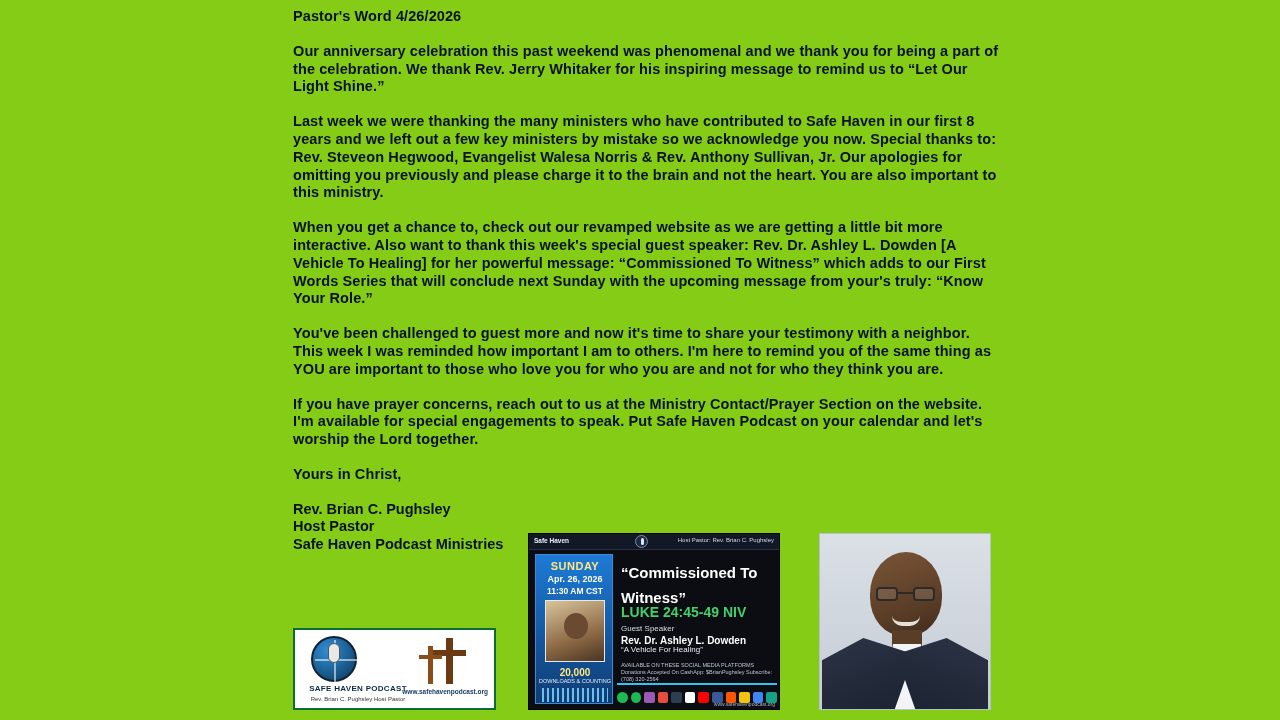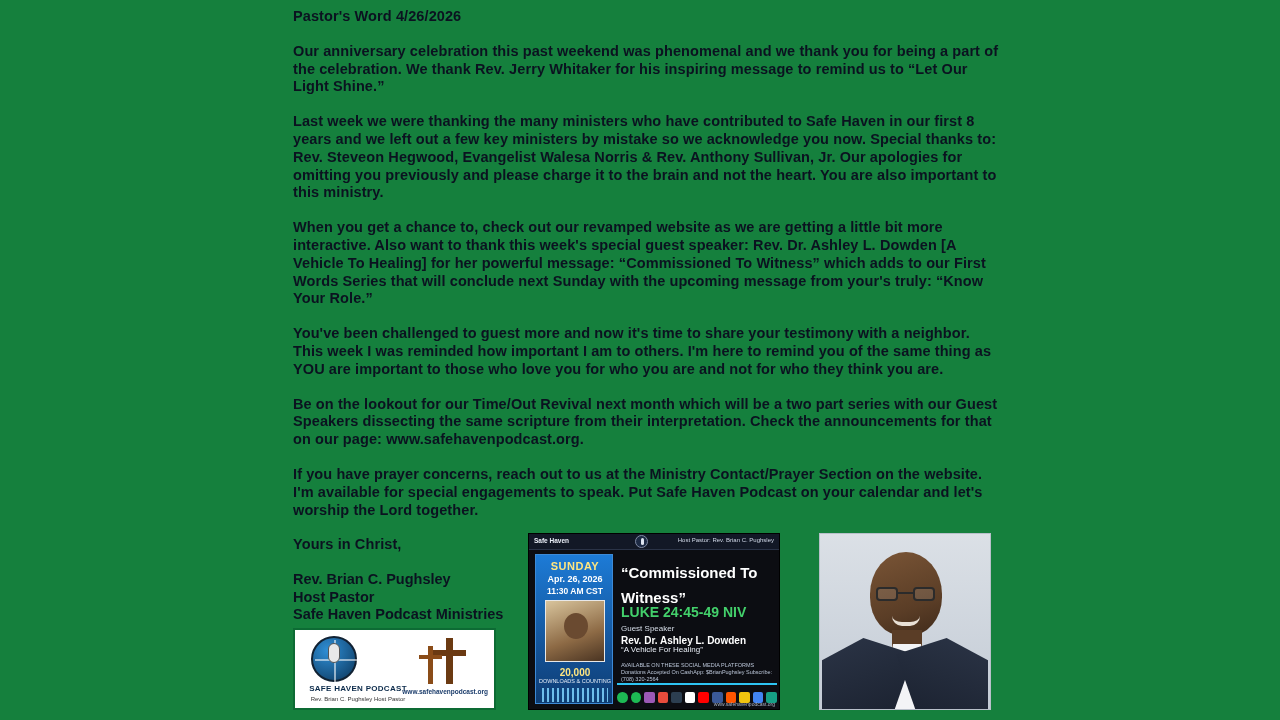--- a/index.html
+++ b/index.html
@@ -9,21 +9,21 @@
     width: 1280px;
     height: 720px;
     background: #12a254;
     font-family: "Liberation Sans", sans-serif;
     overflow: hidden;
   }
   .page {
     position: relative;
     width: 1280px;
     height: 720px;
-    background: #15803d;
+    background: #84cc16;
   }
   .content {
     position: absolute;
     left: 293px;
     top: 8px;
     width: 706px;
   }
   .para {
     color: #0b1220;
     font-size: 14.5px;
@@ -331,21 +331,20 @@
 <body>
 
 <div class="page">
 
   <div class="content">
     <p class="para">Pastor's Word 4/26/2026</p>
     <p class="para">Our anniversary celebration this past weekend was phenomenal and we thank you for being a part of the celebration. We thank Rev. Jerry Whitaker for his inspiring message to remind us to “Let Our Light Shine.”</p>
     <p class="para">Last week we were thanking the many ministers who have contributed to Safe Haven in our first 8 years and we left out a few key ministers by mistake so we acknowledge you now. Special thanks to: Rev. Steveon Hegwood, Evangelist Walesa Norris &amp; Rev. Anthony Sullivan, Jr. Our apologies for omitting you previously and please charge it to the brain and not the heart. You are also important to this ministry.</p>
     <p class="para">When you get a chance to, check out our revamped website as we are getting a little bit more interactive. Also want to thank this week's special guest speaker: Rev. Dr. Ashley L. Dowden [A Vehicle To Healing] for her powerful message: “Commissioned To Witness” which adds to our First Words Series that will conclude next Sunday with the upcoming message from your's truly: “Know Your Role.”</p>
     <p class="para">You've been challenged to guest more and now it's time to share your testimony with a neighbor. This week I was reminded how important I am to others. I'm here to remind you of the same thing as YOU are important to those who love you for who you are and not for who they think you are.</p>
-    <p class="para">Be on the lookout for our Time/Out Revival next month which will be a two part series with our Guest Speakers dissecting the same scripture from their interpretation. Check the announcements for that on our page: www.safehavenpodcast.org.</p>
     <p class="para">If you have prayer concerns, reach out to us at the Ministry Contact/Prayer Section on the website. I'm available for special engagements to speak. Put Safe Haven Podcast on your calendar and let's worship the Lord together.</p>
     <p class="para tight">Yours in Christ,</p>
     <div class="sig-gap"></div>
     <p class="sig-line">Rev. Brian C. Pughsley</p>
     <p class="sig-line">Host Pastor</p>
     <p class="sig-line">Safe Haven Podcast Ministries</p>
   </div>
 
   <div class="img-row">
 

